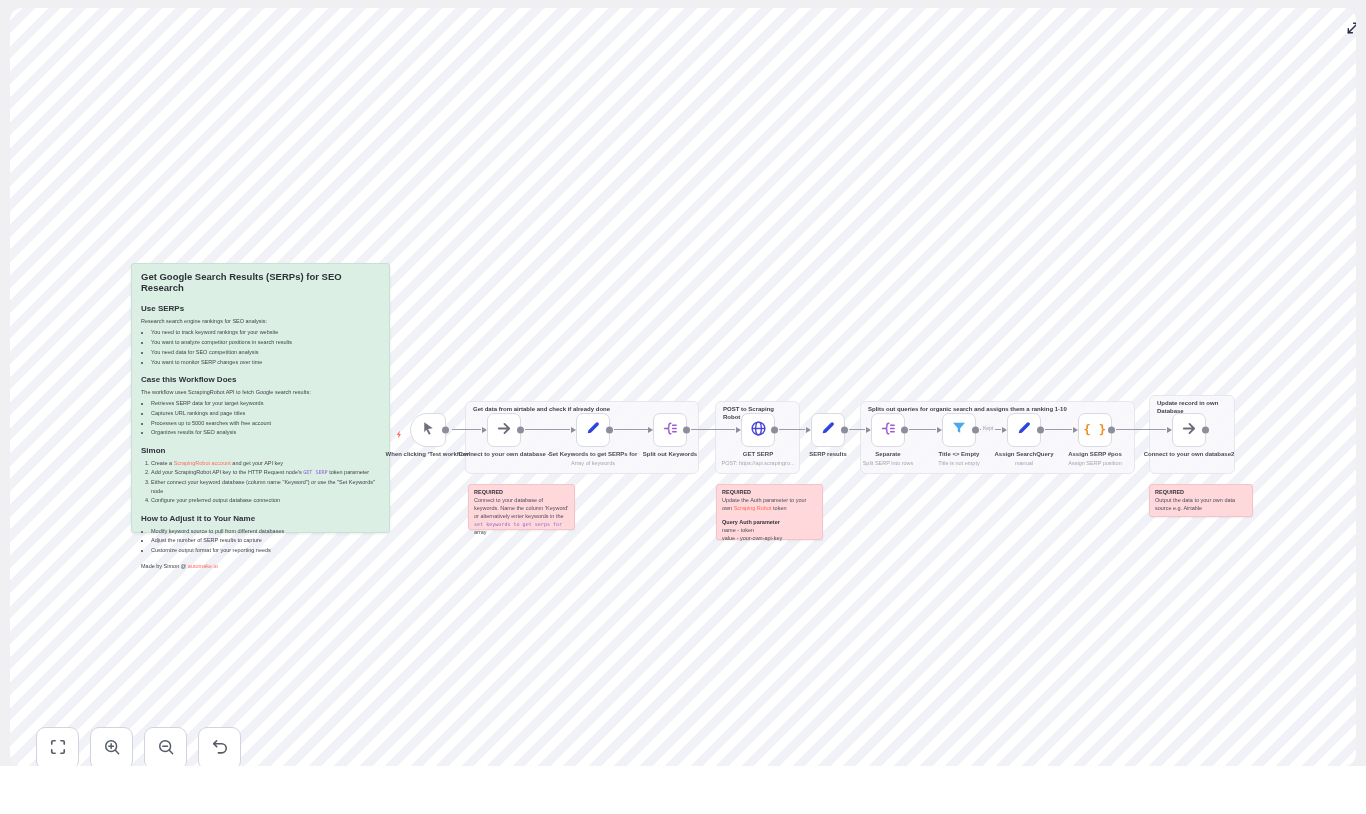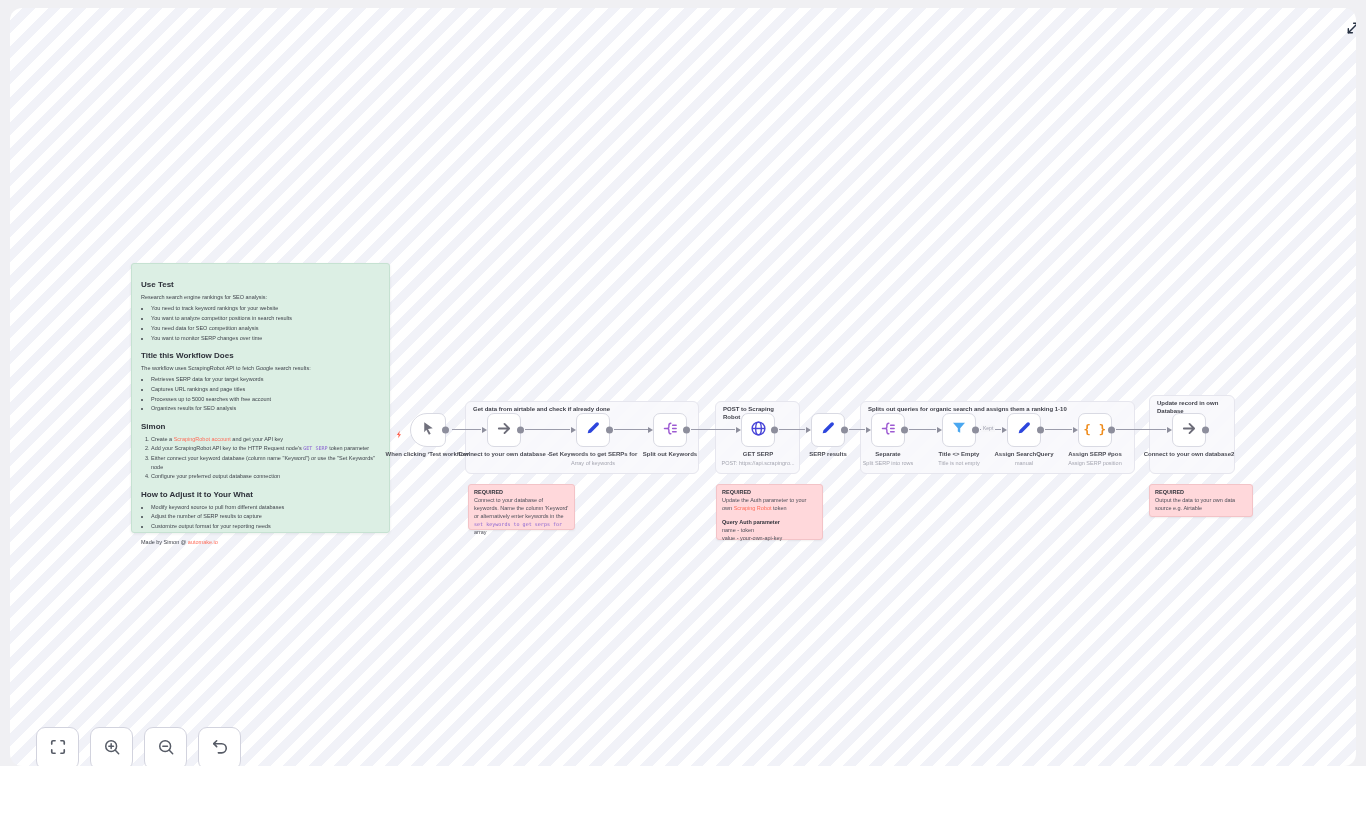--- a/index.html
+++ b/index.html
@@ -55,44 +55,45 @@
     align-items:center; justify-content:center; cursor:pointer; }
 </style>
 </head>
 <body>
 
 <div id="stage">
   <div id="frame">
     <div id="canvas">
 
       <div class="doc-note">
-        <h2>Use Test</h2>
+        <h1>Get Google Search Results (SERPs) for SEO Research</h1>
+        <h2>Use SERPs</h2>
         <p>Research search engine rankings for SEO analysis:</p>
         <ul>
           <li>You need to track keyword rankings for your website</li>
           <li>You want to analyze competitor positions in search results</li>
           <li>You need data for SEO competition analysis</li>
           <li>You want to monitor SERP changes over time</li>
         </ul>
-        <h2>Title this Workflow Does</h2>
+        <h2>Case this Workflow Does</h2>
         <p>The workflow uses ScrapingRobot API to fetch Google search results:</p>
         <ul>
           <li>Retrieves SERP data for your target keywords</li>
           <li>Captures URL rankings and page titles</li>
           <li>Processes up to 5000 searches with free account</li>
           <li>Organizes results for SEO analysis</li>
         </ul>
         <h2>Simon</h2>
         <ol>
           <li><span>Create a </span><span class="lnk">ScrapingRobot account</span><span> and get your API key</span></li>
           <li><span>Add your ScrapingRobot API key to the HTTP Request node's </span><span class="code">GET SERP</span><span> token parameter</span></li>
           <li>Either connect your keyword database (column name "Keyword") or use the "Set Keywords" node</li>
           <li>Configure your preferred output database connection</li>
         </ol>
-        <h2>How to Adjust it to Your What</h2>
+        <h2>How to Adjust it to Your Name</h2>
         <ul>
           <li>Modify keyword source to pull from different databases</li>
           <li>Adjust the number of SERP results to capture</li>
           <li>Customize output format for your reporting needs</li>
         </ul>
         <div class="footer"><span>Made by Simon @ </span><span class="lnk">automake.io</span></div>
       </div>
 
       <div class="group-box" style="left:455px;top:393px;width:234px;height:73px;">
         <div class="gtitle">Get data from airtable and check if already done</div>

